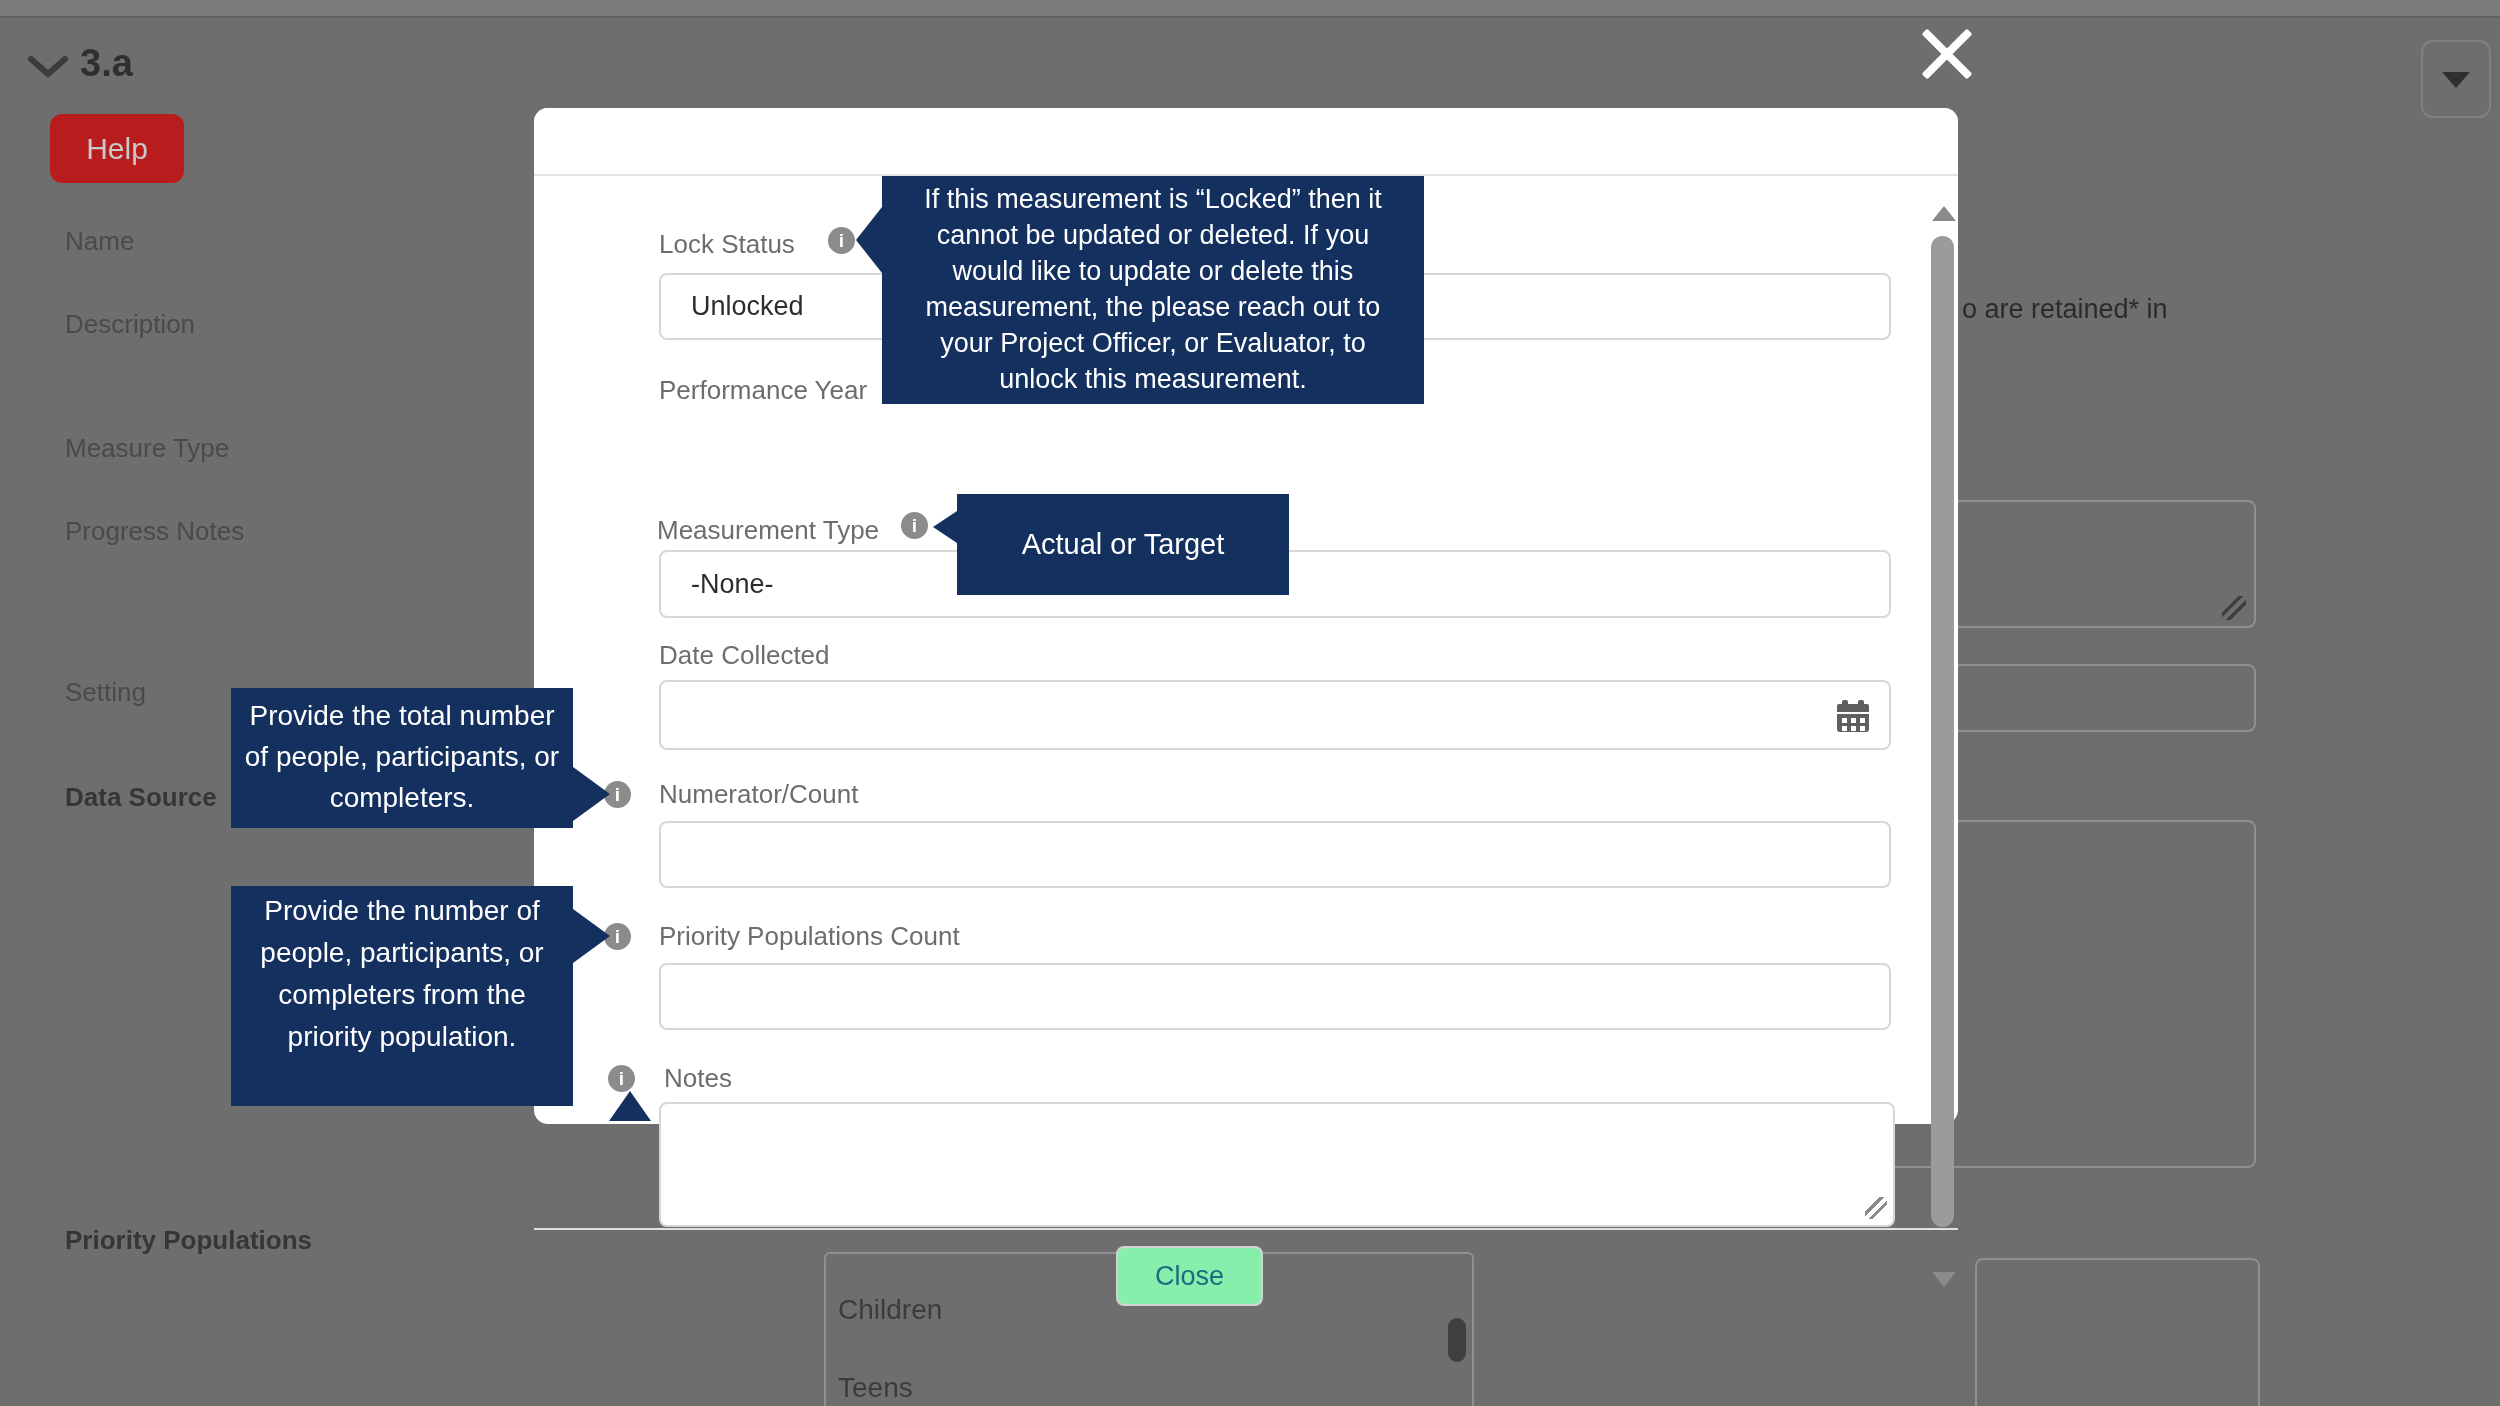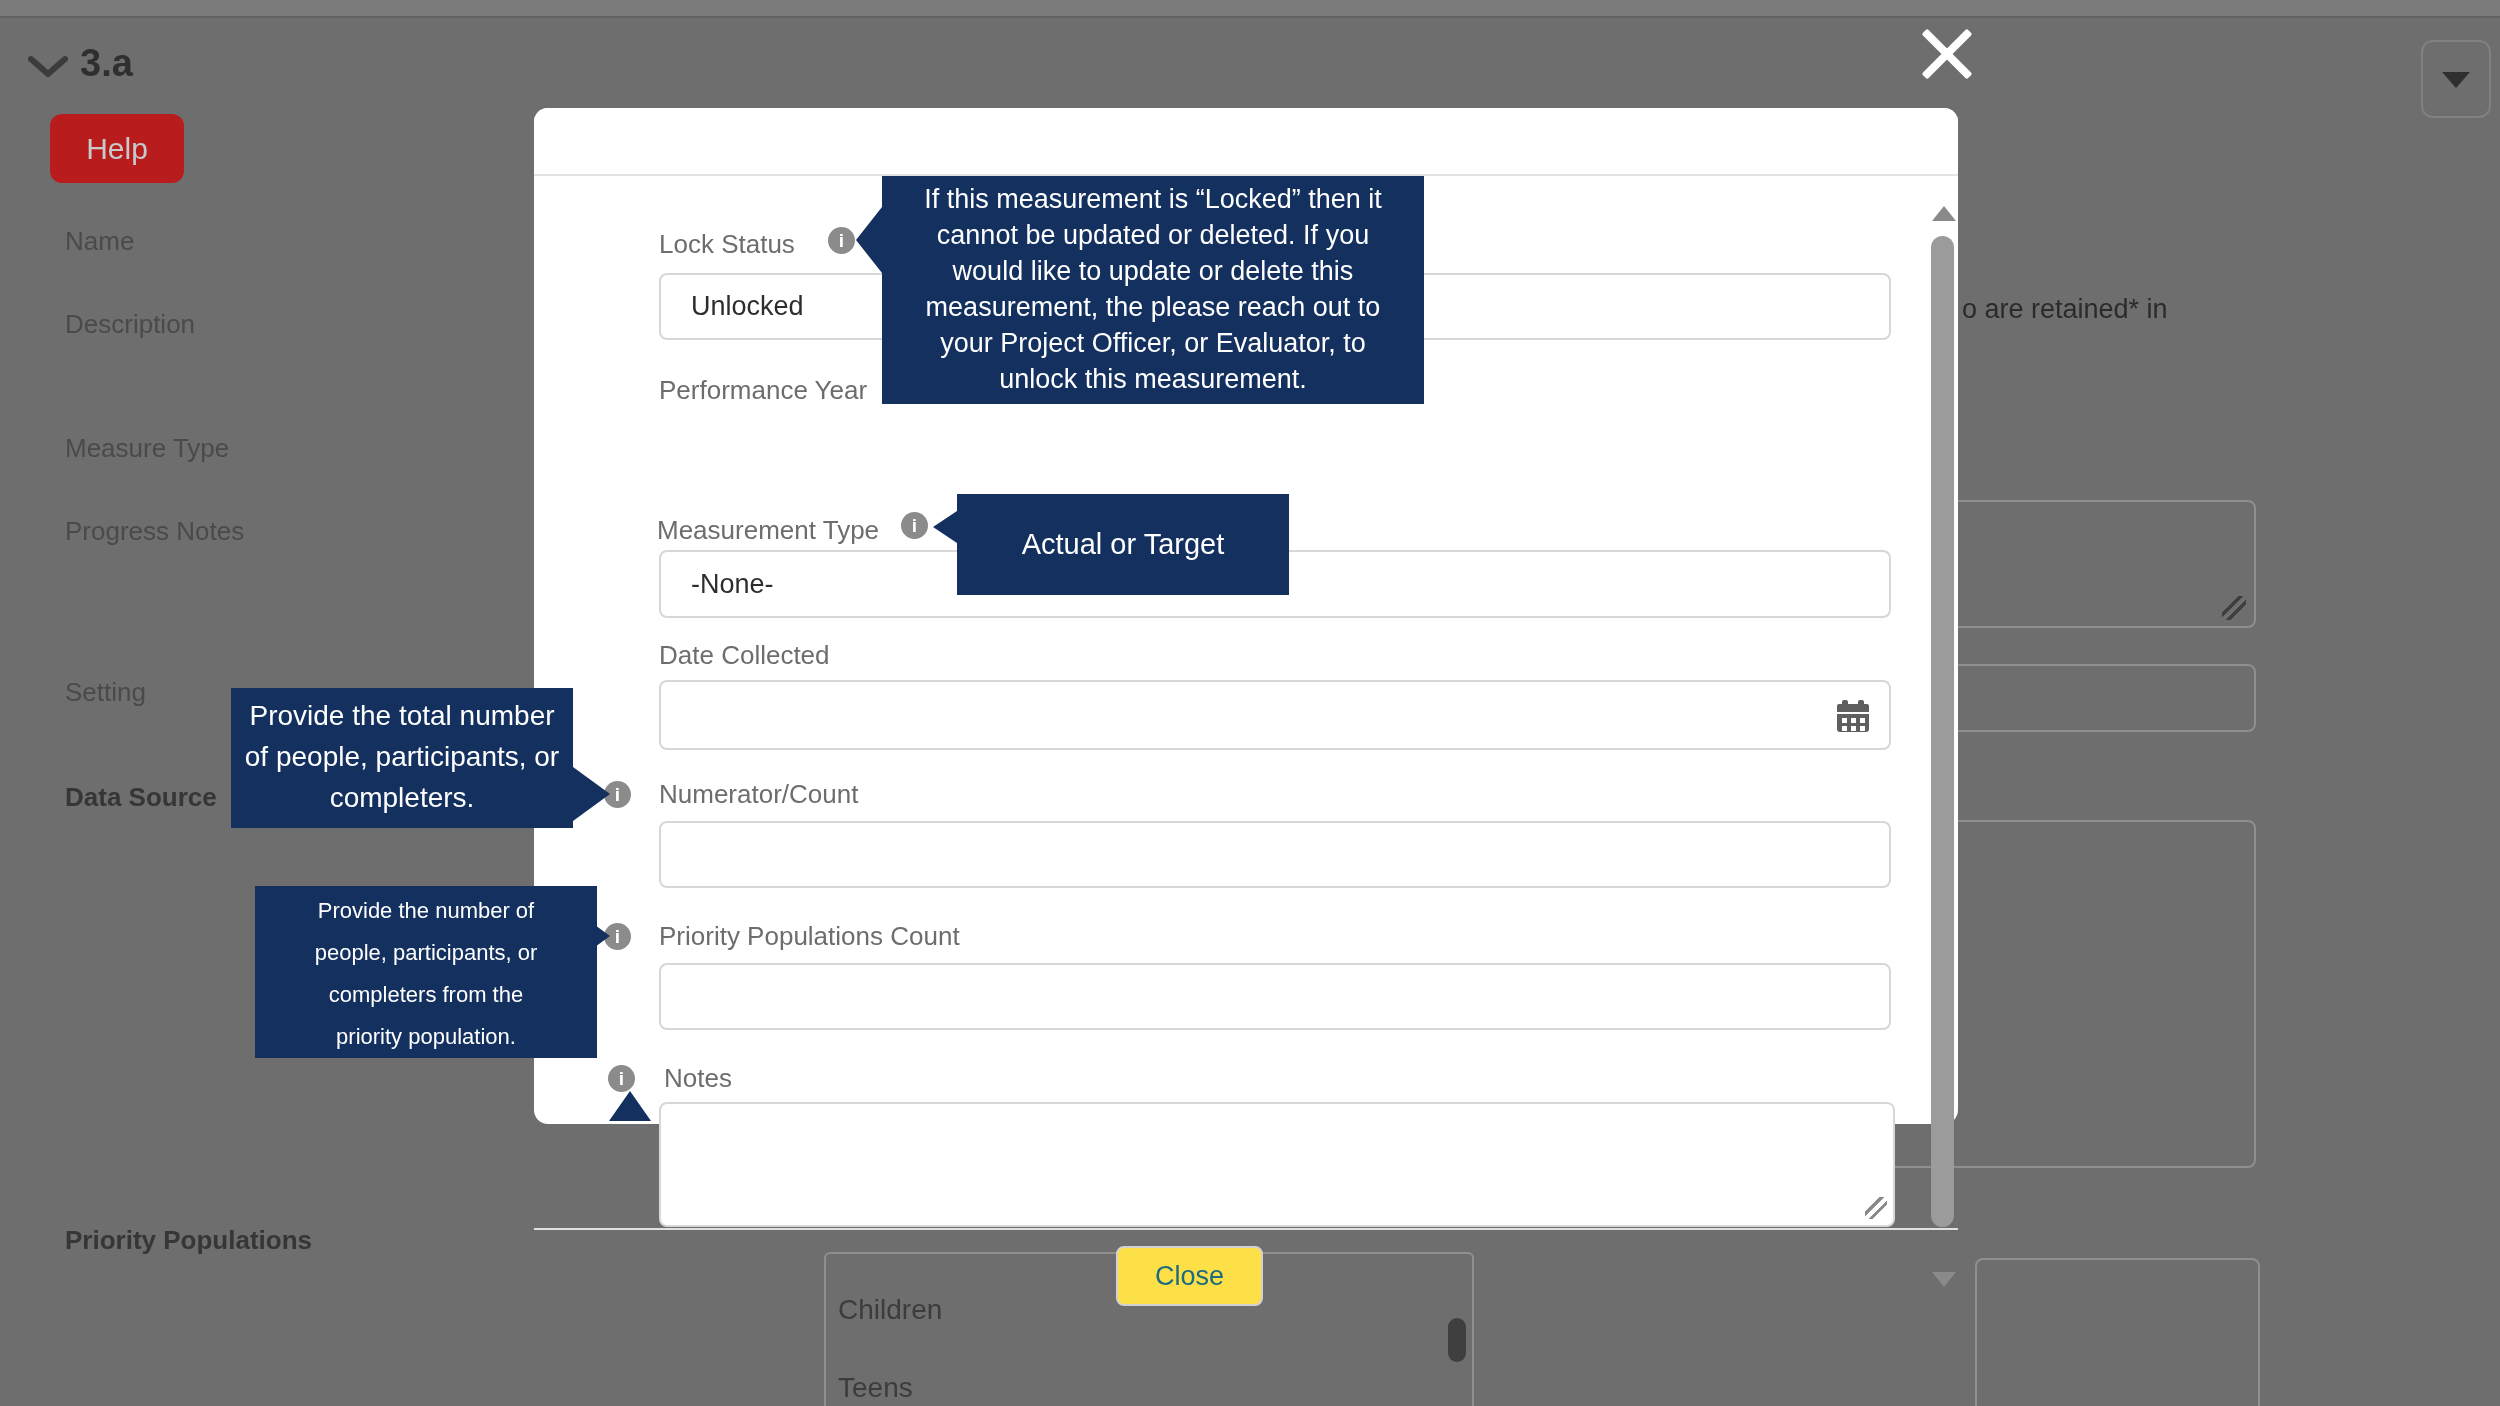--- a/index.html
+++ b/index.html
@@ -30,21 +30,21 @@
   .x-btn::after{transform:rotate(-45deg);}
 
   
   .modal{position:absolute;left:534px;top:108px;width:1424px;height:1016px;background:#FFFFFF;border-radius:14px;z-index:10;}
   .modal-header{position:absolute;left:0;top:0;width:100%;height:68px;border-bottom:2px solid #E6E4E2;border-radius:14px 14px 0 0;background:#fff;}
   .f-label{position:absolute;font-size:26px;color:#6F6D6C;line-height:30px;}
   .info{position:absolute;width:27px;height:27px;border-radius:50%;background:#8B8B8B;color:#FFF;font-size:19px;font-weight:700;text-align:center;line-height:27px;}
   .inp{position:absolute;left:125px;width:1232px;background:#FFF;border:2px solid #D9D7D5;border-radius:8px;}
   .inp .val{position:absolute;left:30px;top:0;height:100%;display:flex;align-items:center;font-size:27px;color:#2E2D2C;}
   .divider{position:absolute;left:0;top:1120px;width:100%;height:2px;background:#E2E0DE;}
-  .close-btn{position:absolute;left:582px;top:1138px;width:147px;height:60px;background:#fde047;border:2px solid #D4D2D0;border-radius:8px;color:#1C6B7E;font-size:27px;display:flex;align-items:center;justify-content:center;}
+  .close-btn{position:absolute;left:582px;top:1138px;width:147px;height:60px;background:#86efac;border:2px solid #D4D2D0;border-radius:8px;color:#1C6B7E;font-size:27px;display:flex;align-items:center;justify-content:center;}
 
   
   .sb-up{position:absolute;left:1398px;top:98px;width:0;height:0;border-left:12px solid transparent;border-right:12px solid transparent;border-bottom:15px solid #8A8A8A;}
   .sb-thumb{position:absolute;left:1397px;top:128px;width:23px;height:991px;border-radius:12px;background:#9B9B9B;}
   .sb-down{position:absolute;left:1398px;top:1164px;width:0;height:0;border-left:12px solid transparent;border-right:12px solid transparent;border-top:15px solid #8A8A8A;}
 
   
   .cal{position:absolute;left:1303px;top:592px;width:32px;height:32px;}
   .cal .bar{position:absolute;left:0;top:4px;width:32px;height:8px;background:#5F5F5F;border-radius:2px 2px 0 0;}
   .cal .nub{position:absolute;top:0;width:6px;height:8px;background:#5F5F5F;border-radius:2px;}
@@ -167,20 +167,20 @@
   <div class="arr" style="left:856px;top:207px;border-top:33px solid transparent;border-bottom:33px solid transparent;border-right:26px solid #14305F;z-index:30;"></div>
 
   <div class="tip center" style="left:957px;top:494px;width:332px;height:101px;font-size:29px;display:flex;align-items:center;justify-content:center;">Actual or Target</div>
   <div class="arr" style="left:933px;top:511px;border-top:16px solid transparent;border-bottom:16px solid transparent;border-right:24px solid #14305F;z-index:30;"></div>
 
   <div class="tip center pre" style="left:231px;top:688px;width:342px;height:140px;font-size:28px;line-height:41px;padding-top:7px;">Provide the total number
 of people, participants, or
 completers.</div>
   <div class="arr" style="left:573px;top:767px;border-top:27px solid transparent;border-bottom:27px solid transparent;border-left:37px solid #14305F;z-index:30;"></div>
 
-  <div class="tip center pre" style="left:231px;top:886px;width:342px;height:172px;font-size:22px;line-height:42px;padding-top:4px;margin-left:24px;">Provide the number of
+  <div class="tip center pre" style="left:231px;top:886px;width:342px;height:220px;font-size:28px;line-height:42px;padding-top:4px;">Provide the number of
 people, participants, or
 completers from the
 priority population.</div>
   <div class="arr" style="left:573px;top:909px;border-top:27px solid transparent;border-bottom:27px solid transparent;border-left:37px solid #14305F;z-index:30;"></div>
 
   <div class="arr" style="left:609px;top:1091px;border-left:21px solid transparent;border-right:21px solid transparent;border-bottom:30px solid #14305F;z-index:30;"></div>
 </div>
 
 </body></html>

